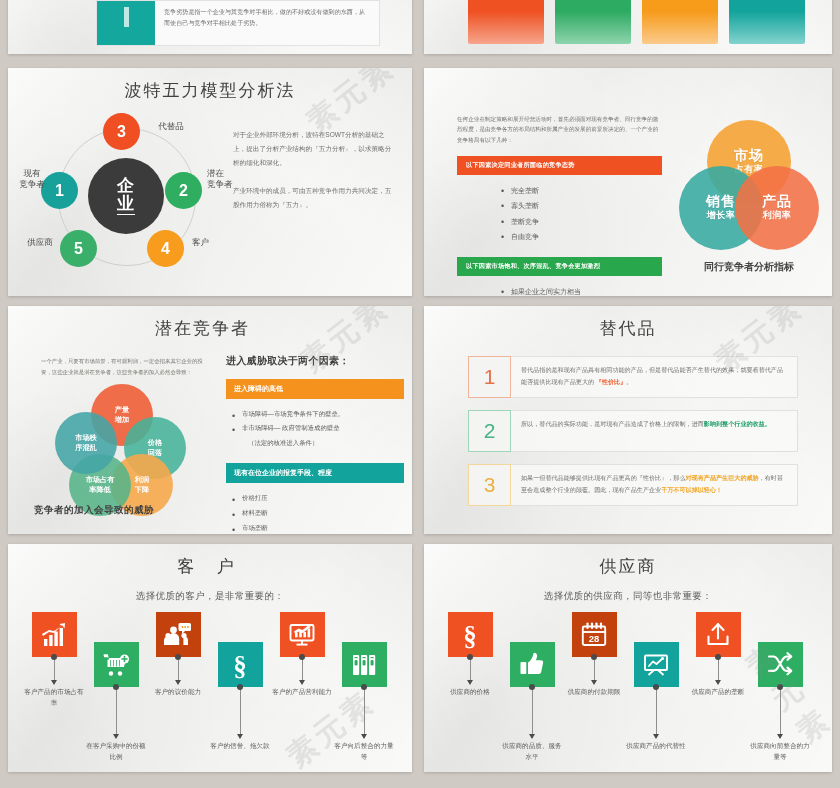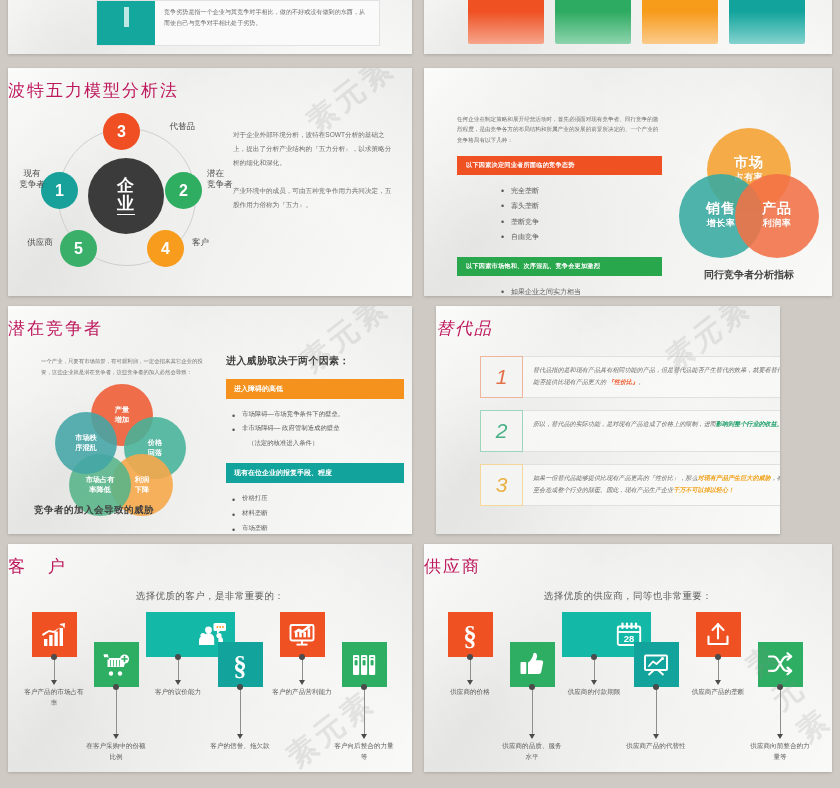--- a/index.html
+++ b/index.html
@@ -24,21 +24,21 @@
       linear-gradient(65deg,rgba(0,0,0,.035) 0%,rgba(0,0,0,0) 28%),
       linear-gradient(300deg,rgba(255,255,255,.6) 0%,rgba(255,255,255,0) 45%),
       linear-gradient(160deg,rgba(0,0,0,.03) 0%,rgba(0,0,0,0) 25%),
       radial-gradient(circle at 78% 16%,rgba(255,255,255,.55),rgba(255,255,255,0) 40%),
       radial-gradient(circle at 12% 72%,rgba(0,0,0,.035),rgba(0,0,0,0) 42%),
       #f1f1ef;
   }
   .slide > *{position:relative;z-index:2;}
 
   .s-title{
-    color:#be185d;font-weight:400;
+    text-align:center;color:#404040;font-weight:400;
     letter-spacing:2px;
   }
   .wm{
     position:absolute;z-index:3;color:rgba(140,140,140,.18);
     font-size:30px;transform:rotate(-38deg);letter-spacing:4px;
     pointer-events:none;font-weight:700;
   }
 
   
   #slideA{left:8px;top:-46px;width:404px;height:100px;}
@@ -69,39 +69,39 @@
   .node{position:absolute;width:37px;height:37px;border-radius:50%;color:#fff;
         display:flex;align-items:center;justify-content:center;font-size:16px;font-weight:600;}
   .n1{background:#18a19a;left:11px;top:62px;}
   .n2{background:#2fae62;left:135px;top:62px;}
   .n3{background:#ef4f23;left:73px;top:3px;}
   .n4{background:#f79c1c;left:117px;top:120px;}
   .n5{background:#3aaf6a;left:30px;top:120px;}
   .nlabel{position:absolute;font-size:8.5px;color:#4c4c4c;line-height:1.35;font-weight:500;}
   .l1{left:-20px;top:58px;width:44px;text-align:center;}
   .l2{left:177px;top:58px;width:44px;text-align:left;}
-  .l3{left:117px;top:11px;width:48px;text-align:right;}
+  .l3{left:117px;top:11px;width:48px;text-align:center;}
   .l4{left:162px;top:127px;width:44px;text-align:left;}
   .l5{left:-12px;top:127px;width:44px;text-align:center;}
   .s1p{position:absolute;left:225px;top:60px;width:162px;font-size:6.6px;line-height:2.15;color:#6f6f6f;}
   .s1p p{margin:0 0 13px 0;}
 
   
   #slide2{left:424px;top:68px;width:408px;height:228px;}
   #slide2 .s-title{font-size:17px;margin:11px 0 0 0;}
   .s2l{position:absolute;left:33px;top:46px;width:205px;}
   .s2intro{font-size:5.6px;line-height:1.85;color:#70706e;margin:0 0 11px 0;}
   .bandbar{color:#fff;font-size:6.2px;padding:5px 9px;font-weight:600;letter-spacing:.2px;}
   .bandbar.orange{background:#ef5123;}
   .bandbar.green{background:#29a74c;}
   .blist{display:flex;flex-wrap:wrap;margin:8px 0 12px 2px;}
   .blist li{list-style:none;width:50%;font-size:7px;color:#5e5e5e;line-height:2.2;position:relative;padding-left:12px;}
   .blist li:before{content:"•";position:absolute;left:2px;top:-1px;color:#555;font-size:9px;}
   .blist.full li{width:100%;}
-  .venn{position:absolute;left:255px;top:60px;width:140px;height:155px;font-family:Liberation Serif, serif;}
+  .venn{position:absolute;left:255px;top:52px;width:140px;height:155px;}
   .vc{position:absolute;width:84px;height:84px;border-radius:50%;display:flex;flex-direction:column;
       align-items:center;justify-content:center;color:#fff;text-shadow:0 1px 1px rgba(0,0,0,.08);}
   .vc b{font-size:14px;font-weight:700;line-height:1.05;letter-spacing:1px;}
   .vc span{font-size:9px;font-weight:700;letter-spacing:.5px;}
   .v-top{background:rgba(244,166,58,.93);left:28px;top:0;}
   .v-left{background:rgba(53,170,160,.88);left:0;top:46px;}
   .v-right{background:rgba(243,113,69,.88);left:56px;top:46px;}
   .vcap{position:absolute;left:0;top:140px;width:140px;text-align:center;font-size:10px;font-weight:700;color:#454545;}
 
   
@@ -126,21 +126,21 @@
   .s3list{margin:8px 0 13px 0;padding:0;}
   .s3list li{list-style:none;font-size:6.4px;color:#5e5e5e;line-height:2.25;padding-left:16px;position:relative;}
   .s3list li:before{content:"•";position:absolute;left:6px;top:-1px;color:#555;font-size:9px;}
   .s3list li.nob{padding-left:22px;}
   .s3list li.nob:before{content:"";}
   .s3grid{display:flex;flex-wrap:wrap;margin:8px 0 0 0;padding:0;}
   .s3grid li{list-style:none;width:50%;font-size:6.4px;color:#5e5e5e;line-height:2.3;padding-left:16px;position:relative;}
   .s3grid li:before{content:"•";position:absolute;left:6px;top:-1px;color:#555;font-size:9px;}
 
   
-  #slide4{left:436px;top:306px;width:344px;height:228px;font-style:italic;}
+  #slide4{left:424px;top:306px;width:408px;height:228px;}
   #slide4 .s-title{font-size:17px;margin:11px 0 0 0;}
   .step{position:absolute;left:44px;width:330px;display:flex;align-items:stretch;}
   .step .sbox{width:41px;min-height:40px;border:1px solid #d9d9d9;background:#f4f4f2;
         display:flex;align-items:center;justify-content:center;font-size:21px;color:#9a9a9a;font-weight:300;}
   .step .stext{flex:1;border:1px solid #e0e0e0;border-left:none;background:rgba(250,250,248,.75);
         padding:7px 10px;font-size:6.1px;line-height:2.05;color:#6d6d6d;}
   .st1{top:50px;}
   .st2{top:104px;}
   .st3{top:158px;}
   .st1 .sbox{border-color:#f0b49b;color:#e3714a;}
@@ -162,21 +162,21 @@
   .tile{width:45px;height:45px;margin:0 auto;display:flex;align-items:center;justify-content:center;}
   .tile svg{display:block;}
   .stem{width:1px;height:24px;background:#8e8e8e;margin:0 auto;position:relative;}
   .stem:before{content:"";position:absolute;left:-2.5px;top:-3px;width:6px;height:6px;border-radius:50%;background:#4b4b4b;}
   .stem:after{content:"";position:absolute;left:-2.5px;bottom:-4px;width:0;height:0;
         border-left:3px solid transparent;border-right:3px solid transparent;border-top:5px solid #4b4b4b;}
   .stem.long{height:48px;}
   .icap{font-size:6.6px;line-height:1.6;color:#5b5b5b;margin-top:6px;}
   .t-red{background:#ef5123;}
   .t-green{background:#2eae63;}
-  .t-orange{background:#14b8a6;padding-left:44px;}
+  .t-orange{background:#c2410c;}
   .t-teal{background:#12a49c;}
 </style>
 </head>
 <body>
 
 <div class="page">
 
   <div class="slide" id="slideA">
     <div class="qbox">
       <div class="qbar">

